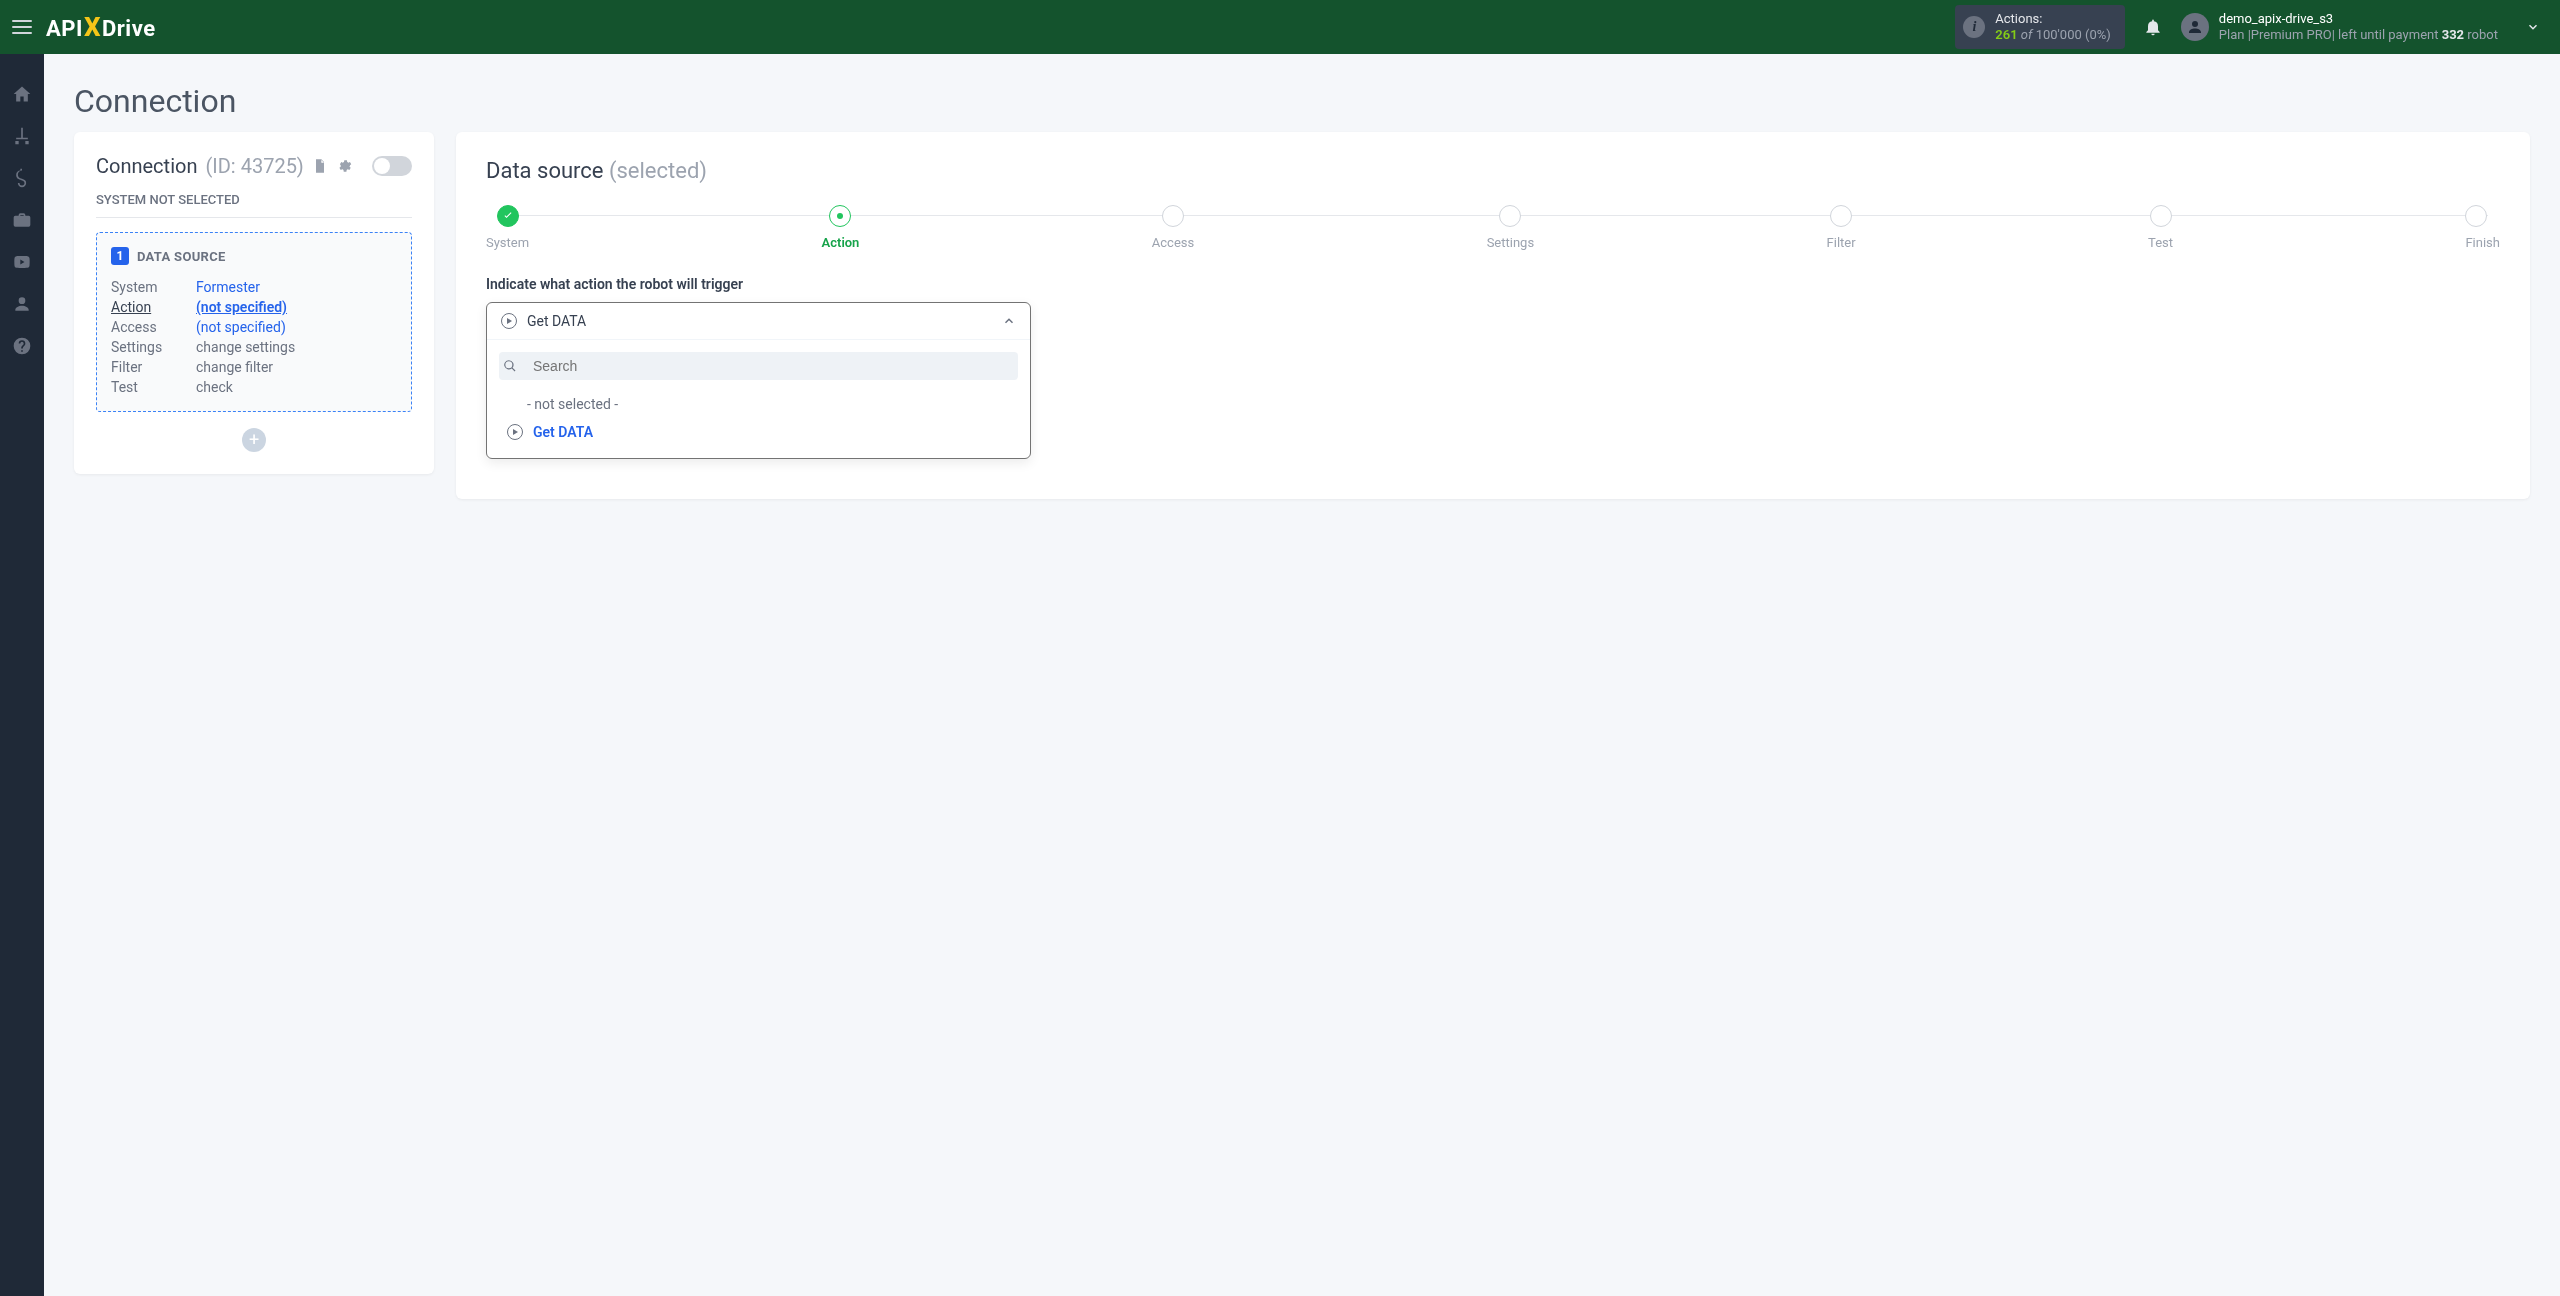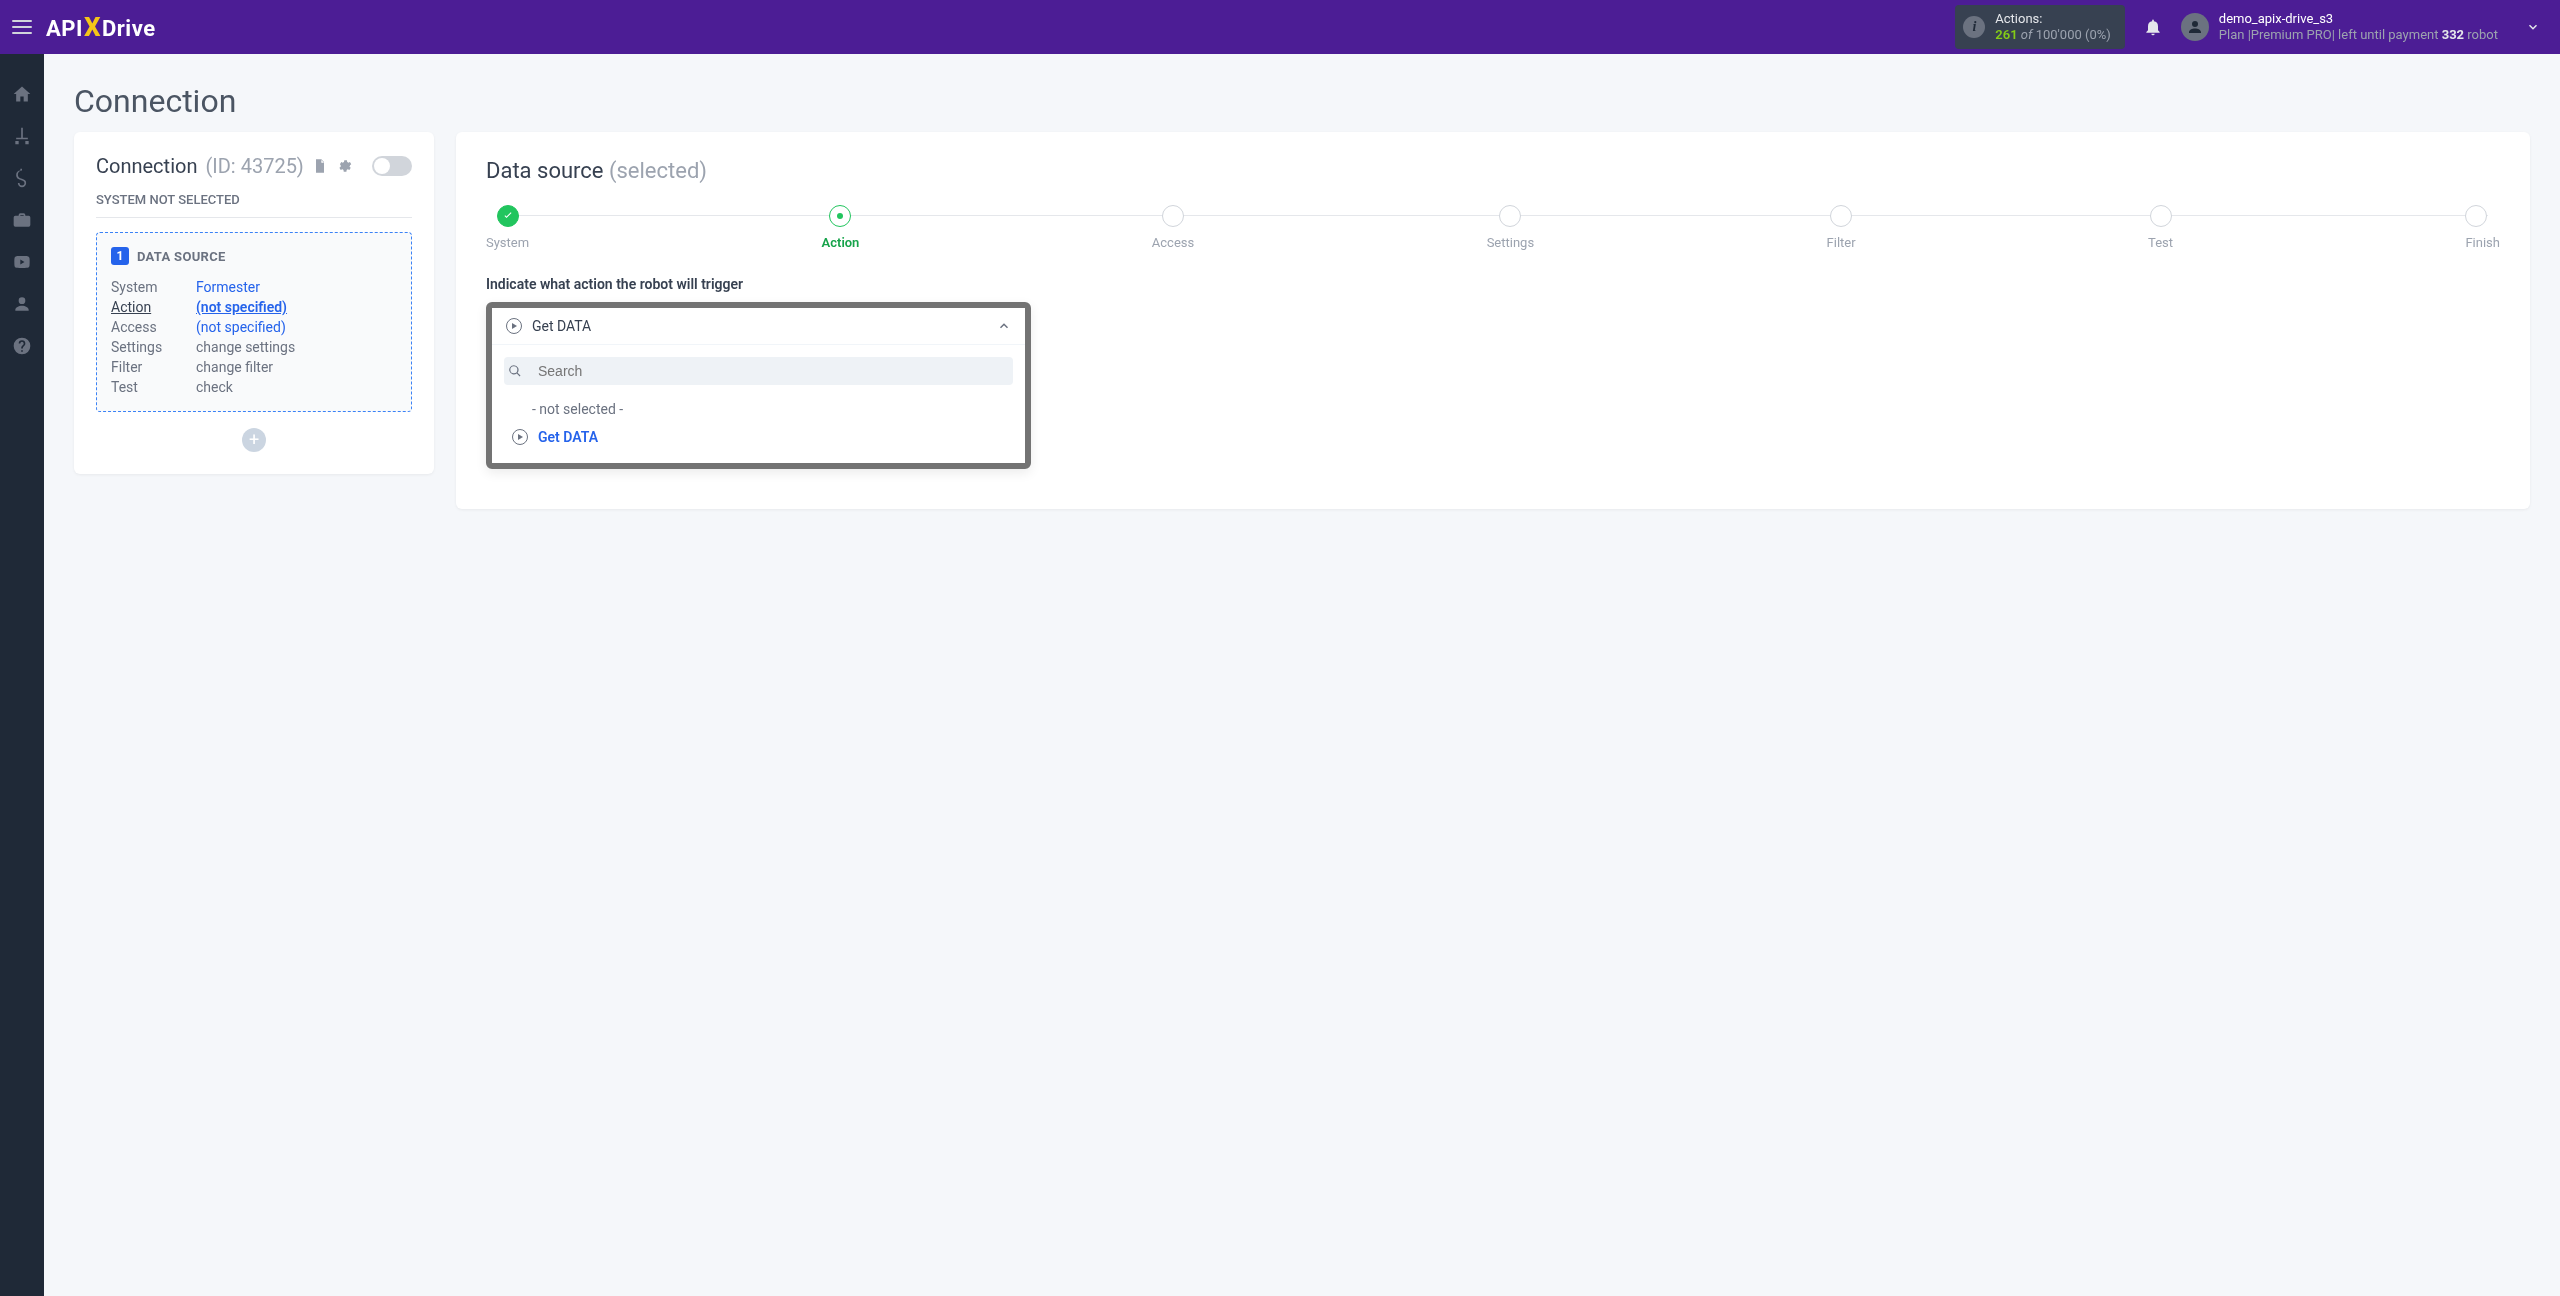--- a/index.html
+++ b/index.html
@@ -1,19 +1,19 @@
 <!DOCTYPE html>
 <html><head>
 <meta charset="utf-8">
 <style>
 * { box-sizing: border-box; margin: 0; padding: 0; }
 body { font-family: -apple-system, BlinkMacSystemFont, "Segoe UI", Roboto, Helvetica, Arial, sans-serif; background: #f5f7fa; color: #333; }
 
 
-.topbar { background: #4c1d95; height: 54px; display: flex; align-items: center; padding: 0 12px; color: #e5e7eb; position: relative; z-index: 5; }
+.topbar { background: #14532d; height: 54px; display: flex; align-items: center; padding: 0 12px; color: #e5e7eb; position: relative; z-index: 5; }
 .hamburger { width: 20px; height: 20px; display: flex; flex-direction: column; justify-content: center; gap: 4px; margin-right: 14px; cursor: pointer; }
 .hamburger span { display: block; height: 2px; background: #d1d5db; border-radius: 1px; }
 .logo { display: flex; align-items: baseline; font-weight: 700; font-size: 22px; letter-spacing: 0.5px; }
 .logo .api { color: #fff; }
 .logo .x { color: #f5c518; margin: 0 1px; font-size: 26px; font-weight: 800; }
 .logo .drive { color: #fff; }
 
 .topbar-spacer { flex: 1; }
 
 .actions-pill { background: #374151; border-radius: 4px; display: flex; align-items: center; padding: 6px 14px 6px 8px; gap: 10px; margin-right: 18px; }
@@ -88,21 +88,21 @@
 .step-dot.done { background: #22c55e; border-color: #22c55e; }
 .step-dot.done svg { width: 12px; height: 12px; fill: #fff; }
 .step-dot.current { border-color: #22c55e; }
 .step-dot.current::after { content: ''; width: 6px; height: 6px; border-radius: 50%; background: #22c55e; }
 .step-label { font-size: 13px; color: #9ca3af; }
 .step-label.current { color: #16a34a; font-weight: 600; }
 .step:first-child .step-label { color: #6b7280; font-weight: 600; }
 
 .field-label { font-size: 14px; font-weight: 600; color: #374151; margin-bottom: 10px; }
 
-.select-box { width: 545px; border: 6px solid #737373; border-radius: 6px; background: #fff; box-shadow: 0 4px 12px rgba(0,0,0,0.08); }
+.select-box { width: 545px; border: 1px solid #737373; border-radius: 6px; background: #fff; box-shadow: 0 4px 12px rgba(0,0,0,0.08); }
 .select-head { display: flex; align-items: center; gap: 10px; padding: 10px 14px; cursor: pointer; border-bottom: 1px solid #f1f5f9; }
 .play-icon { width: 16px; height: 16px; border: 1.5px solid #6b7280; border-radius: 50%; display: flex; align-items: center; justify-content: center; flex-shrink: 0; }
 .play-icon::after { content: ''; width: 0; height: 0; border-left: 5px solid #6b7280; border-top: 3px solid transparent; border-bottom: 3px solid transparent; margin-left: 1px; }
 .select-head .sel-text { flex: 1; font-size: 14px; color: #374151; }
 .select-head .chev { color: #6b7280; }
 
 .select-body { padding: 12px; }
 .search-wrap { background: #eef2f6; border-radius: 4px; display: flex; align-items: center; padding: 6px 4px; gap: 16px; margin-bottom: 10px; }
 .search-wrap svg { width: 14px; height: 14px; fill: #6b7280; }
 .search-wrap input { border: none; background: transparent; outline: none; font-size: 14px; color: #374151; flex: 1; }

